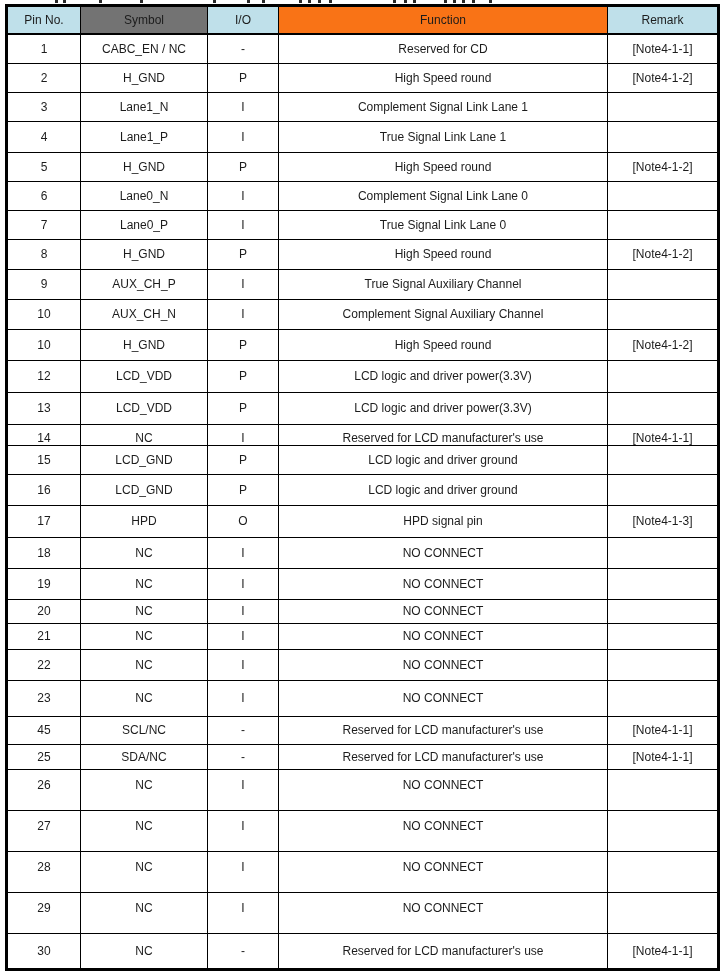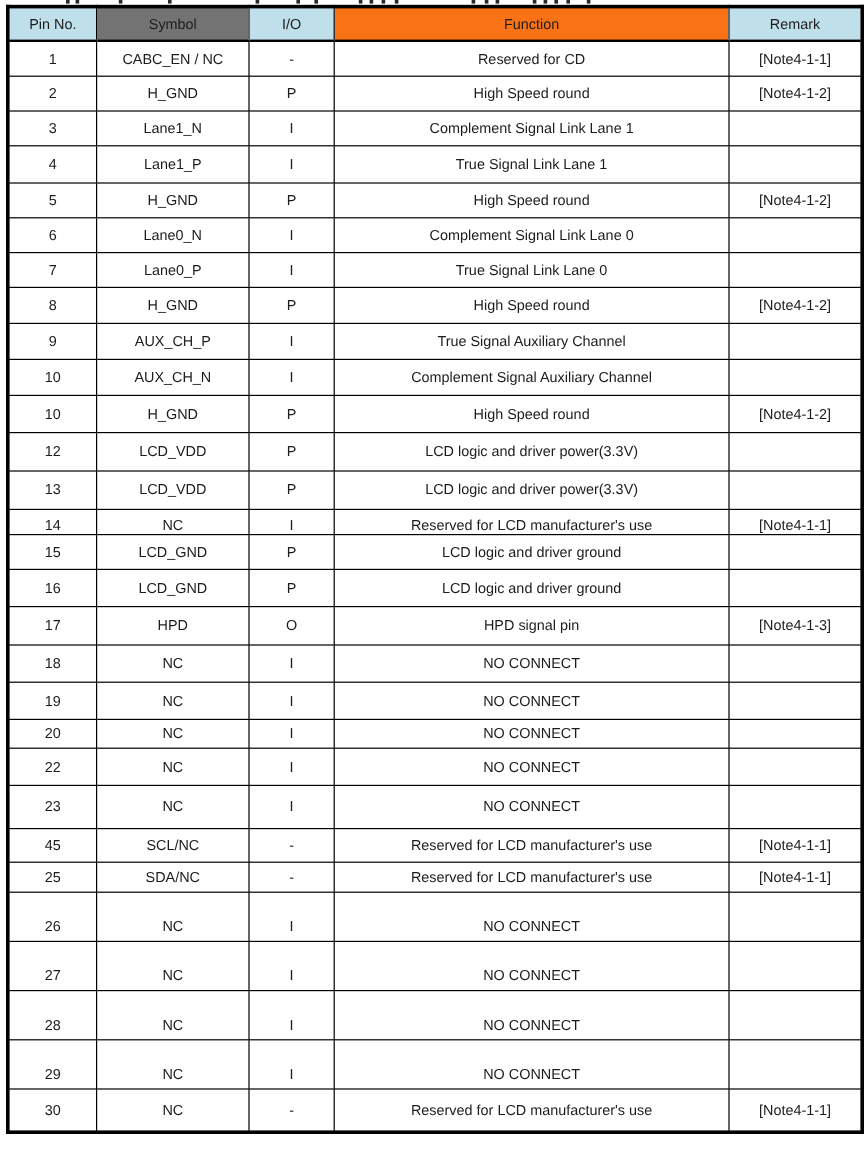--- a/index.html
+++ b/index.html
@@ -51,21 +51,21 @@
     line-height: 14px;
   }
   table.pin-table {
     border: 3px solid #000000;
   }
   table.pin-table th {
     font-weight: normal;
     height: 26px;
     border-bottom: 2.5px solid #000000;
   }
-  tr.va-top td    { vertical-align: top;    padding-top: 21px; }
+  tr.va-top td    { vertical-align: top;    padding-top: 8px; }
   tr.va-bottom td { vertical-align: bottom; padding-bottom: 0px; }
   col.c-pin      { width: 74px; }
   col.c-symbol   { width: 127px; }
   col.c-io       { width: 71px; }
   col.c-function { width: 329px; }
   col.c-remark   { width: 111px; }
 </style>
 </head>
 <body>
 
@@ -244,20 +244,27 @@
           <td>NO CONNECT</td>
           <td></td>
         </tr>
         <tr style="height: 24px; padding-left: 10px;">
           <td>20</td>
           <td>NC</td>
           <td>I</td>
           <td>NO CONNECT</td>
           <td></td>
         </tr>
+        <tr style="height: 26px;">
+          <td>21</td>
+          <td>NC</td>
+          <td>I</td>
+          <td>NO CONNECT</td>
+          <td></td>
+        </tr>
         <tr style="height: 31px;">
           <td>22</td>
           <td>NC</td>
           <td>I</td>
           <td>NO CONNECT</td>
           <td></td>
         </tr>
         <tr style="height: 36px;">
           <td>23</td>
           <td>NC</td>

